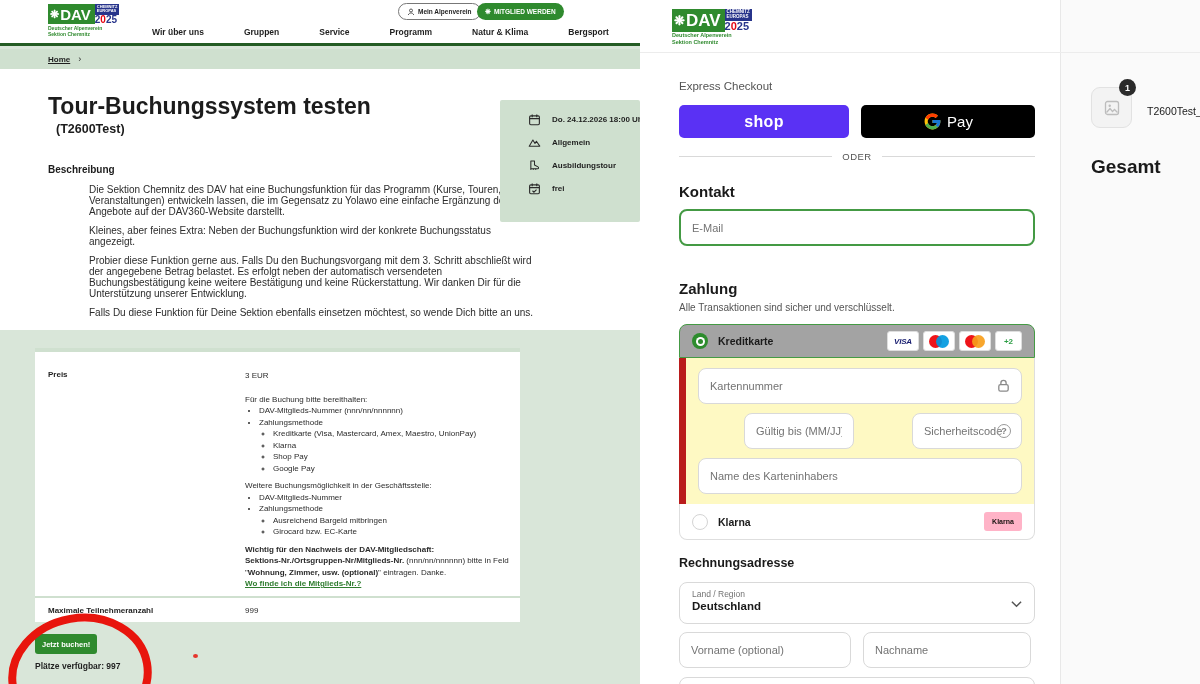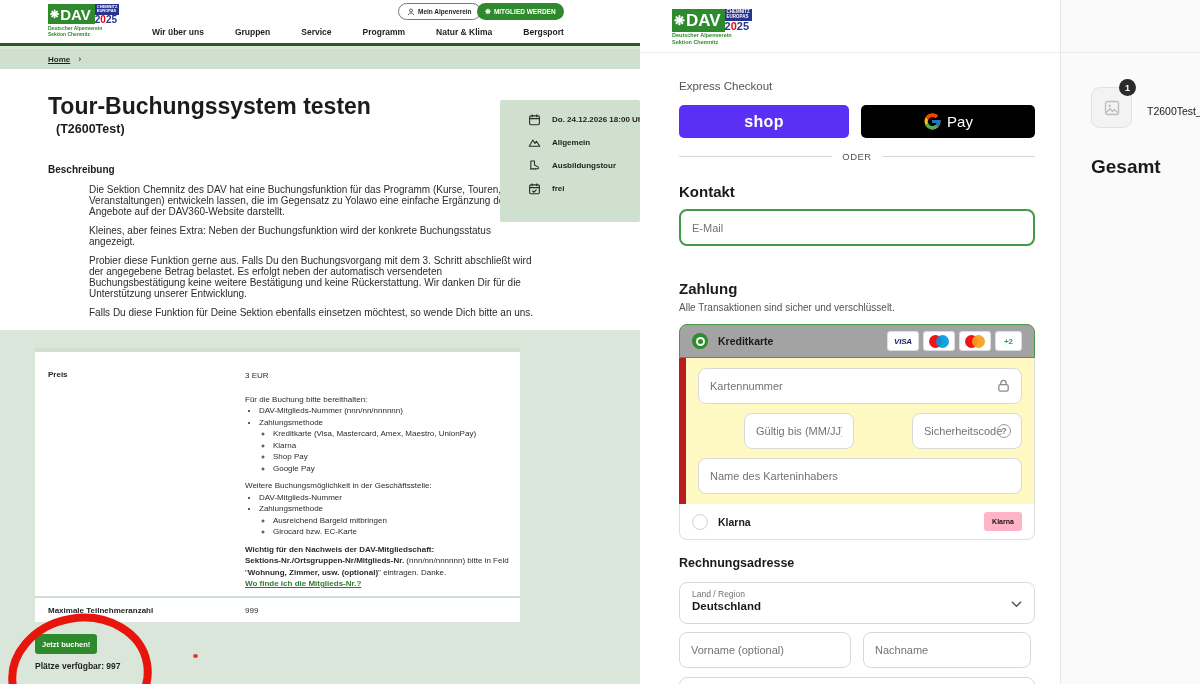--- a/index.html
+++ b/index.html
@@ -19,21 +19,21 @@
   .dav-year .y-mid { color:#e30613; }
   .dav-sub { color:#2f8a2e; font-weight:bold; line-height:1.25; }
 
   .logo-left { left:48px; top:4px; }
   .logo-left .dav-green-box { font-size:15px; height:20px; }
   .logo-left .dav-flower { font-size:11px; }
   .logo-left .dav-badge { font-size:4px; }
   .logo-left .dav-year { font-size:10px; }
   .logo-left .dav-sub { font-size:5px; }
 
-  .site-nav { position:absolute; left:152px; top:27px; display:flex; gap:31px; }
+  .site-nav { position:absolute; left:152px; top:27px; display:flex; gap:40px; }
   .site-nav span { font-size:8.5px; font-weight:bold; color:#1f1f1f; white-space:nowrap; }
 
   .pill { position:absolute; top:3px; height:17px; border-radius:9px; display:flex; align-items:center; gap:3px; padding:0 8px; font-size:6.5px; font-weight:bold; white-space:nowrap; }
   .pill-account { left:398px; border:1px solid #777; color:#1f1f1f; background:#fff; }
   .pill-join { left:477px; background:#2f8a2e; color:#fff; }
 
   .breadcrumb-band { position:absolute; top:49px; left:0; width:640px; height:20px; background:#cfe0cf; display:flex; align-items:center; padding-left:48px; gap:8px; }
   .breadcrumb-band .bc-home { font-size:8px; font-weight:bold; color:#1f1f1f; text-decoration:underline; cursor:pointer; }
   .breadcrumb-band .bc-arrow { font-size:9px; color:#1f1f1f; }
 

